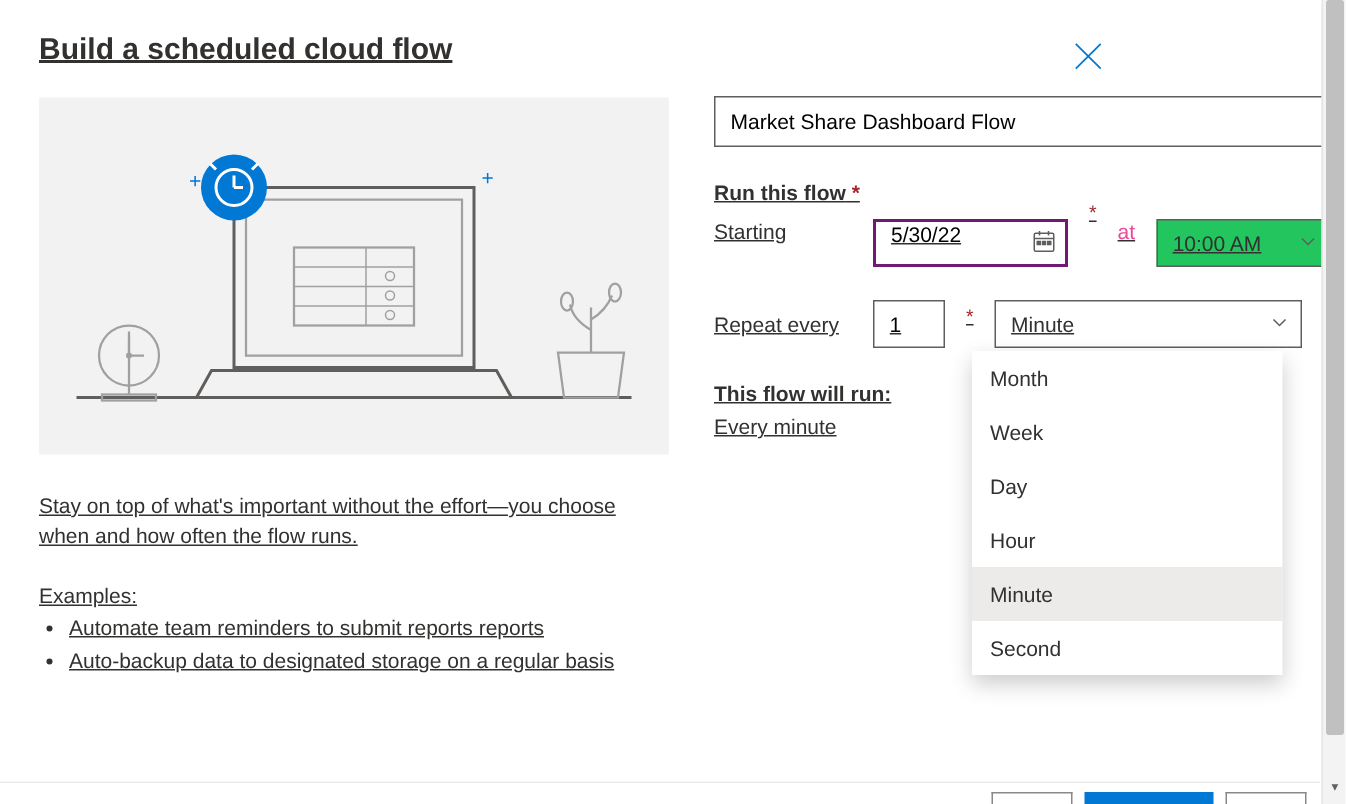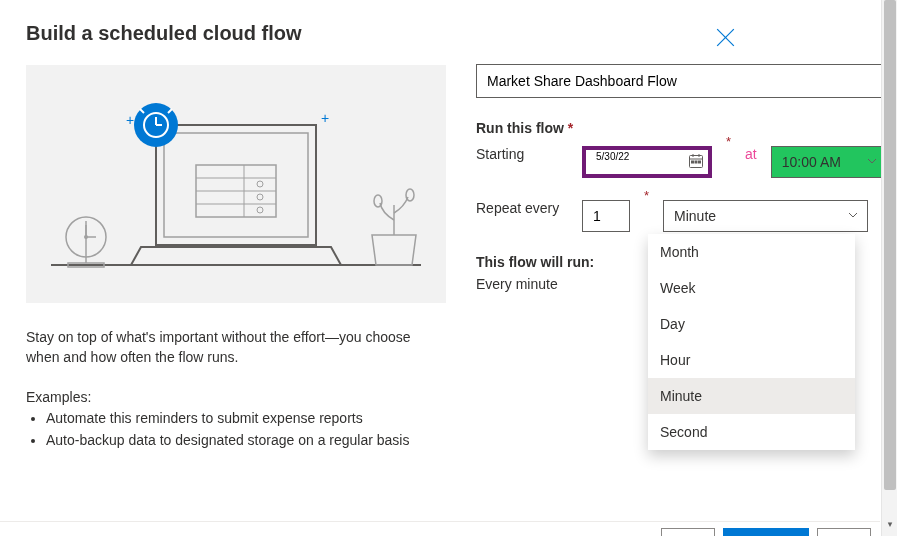--- a/index.html
+++ b/index.html
@@ -42,20 +42,21 @@
       color: #606060;
       font-size: 9px;
     }
     .scrollbar-arrow.down { bottom: 4px; }
     .dialog {
       padding: 22px 26px;
       position: relative;
       display: flex;
       gap: 30px;
       width: 761px;
+      text-decoration: underline;
     }
     .dialog-title {
       font-size: 20px;
       font-weight: 600;
       color: #323130;
       margin-bottom: 20px;
     }
     .close-btn {
       position: absolute;
       top: 28px;
@@ -127,23 +128,23 @@
       color: #323130;
     }
     .date-input-wrap {
       position: relative;
       display: flex;
       align-items: center;
     }
     .date-input {
       width: 130px;
       height: 32px;
-      border: 4px solid #701a75;
+      border: 2px solid #701a75;
       padding: 0 34px 12px 10px;
-      font-size: 10px;
+      font-size: 14px;
       font-family: inherit;
     }
     .calendar-icon {
       position: absolute;
       right: 8px;
       color: #605e5c;
       pointer-events: none;
     }
     .calendar-icon svg { width: 16px; height: 16px; }
     .asterisk {
@@ -165,21 +166,21 @@
       cursor: pointer;
     }
     .chevron-down {
       position: absolute;
       right: 8px;
       color: #605e5c;
     }
     .chevron-down svg { width: 12px; height: 12px; }
     .repeat-row {
       display: flex;
-      align-items: flex-start;
+      align-items: center;
       gap: 14px;
       margin-bottom: 22px;
       position: relative;
     }
     .repeat-label {
       width: 92px;
       color: #323130;
     }
     .repeat-count {
       width: 48px;
@@ -309,21 +310,21 @@
         <path d="M 368 155 Q 356 148 354 138" fill="none" stroke="#a0a0a0" stroke-width="1.5"></path>
         <path d="M 368 148 Q 378 142 382 132" fill="none" stroke="#a0a0a0" stroke-width="1.5"></path>
         <ellipse cx="352" cy="136" rx="4" ry="6" fill="none" stroke="#a0a0a0" stroke-width="1.5"></ellipse>
         <ellipse cx="384" cy="130" rx="4" ry="6" fill="none" stroke="#a0a0a0" stroke-width="1.5"></ellipse>
       </svg>
     </div>
 
     <p class="desc">Stay on top of what's important without the effort—you choose when and how often the flow runs.</p>
     <p class="examples-label">Examples:</p>
     <ul class="examples-list">
-      <li>Automate this reminders to submit expense reports</li>
+      <li>Automate team reminders to submit reports reports</li>
       <li>Auto-backup data to designated storage on a regular basis</li>
     </ul>
   </div>
 
   <div class="right-col">
     <input type="text" class="text-input" value="Market Share Dashboard Flow" style="">
 
     <div class="run-section">
       <label class="field-label required">Run this flow</label>
       <div class="starting-row">

